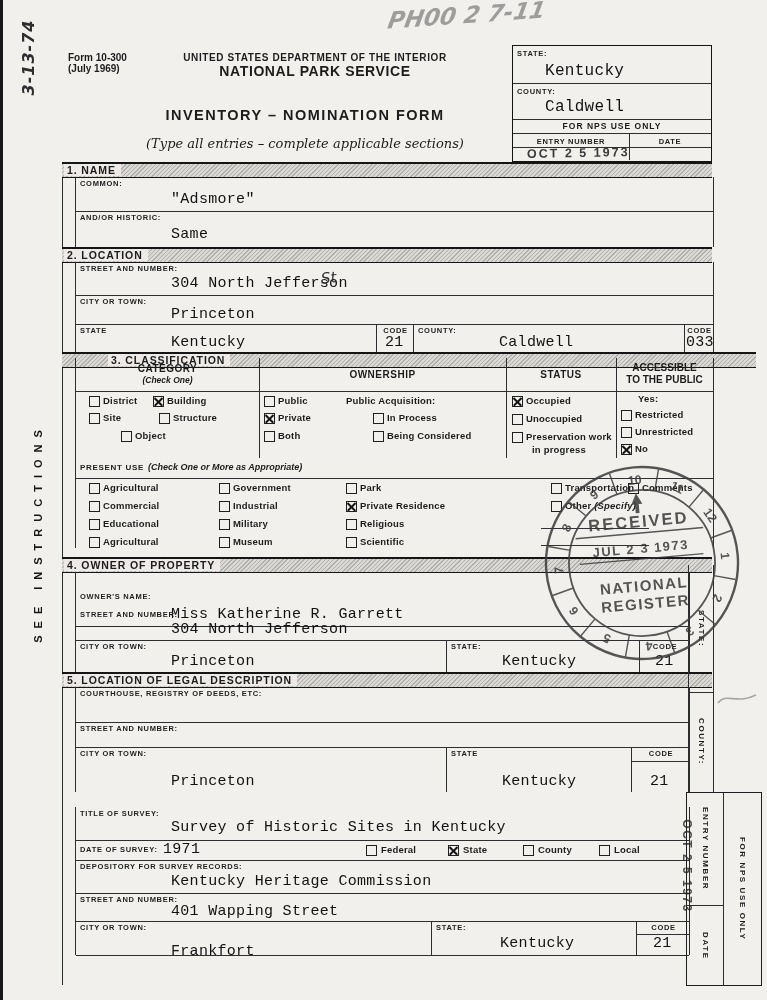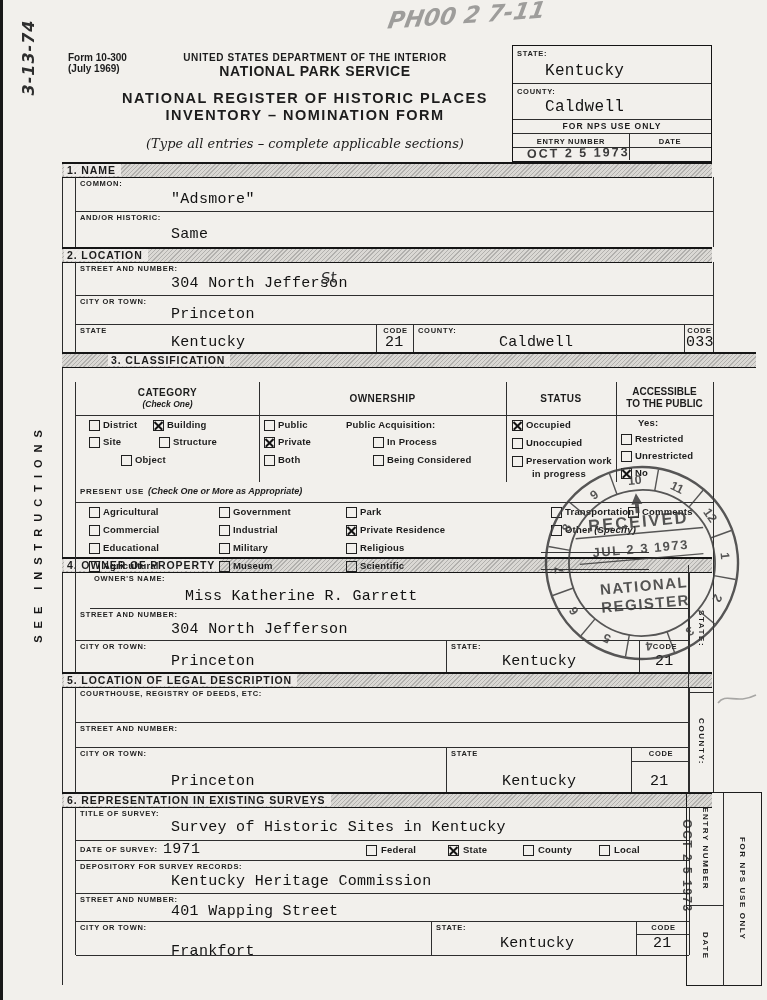--- a/index.html
+++ b/index.html
@@ -36,21 +36,20 @@
   <div class="abs hand" style="left:-22px;top:48px;width:100px;text-align:center;font-size:16px;font-weight:700;transform:rotate(-90deg);letter-spacing:1px;">3-13-74</div>
 
   <div class="abs hand pencil" style="left:388px;top:2px;font-size:23px;font-weight:700;transform:rotate(-4deg) skewX(-14deg);">PH00 2 7-11</div>
 
   <div class="abs" style="left:-128px;top:527px;width:332px;text-align:center;font-size:11px;font-weight:700;letter-spacing:7px;transform:rotate(-90deg);color:#161616;">SEE INSTRUCTIONS</div>
 
   <div class="abs" style="left:68px;top:52px;font-size:10px;font-weight:700;">Form 10-300</div>
   <div class="abs" style="left:68px;top:63px;font-size:10px;font-weight:700;">(July 1969)</div>
   <div class="abs" style="left:150px;top:52px;width:330px;text-align:center;font-size:10px;font-weight:700;letter-spacing:.6px;">UNITED STATES DEPARTMENT OF THE INTERIOR</div>
   <div class="abs" style="left:150px;top:63px;width:330px;text-align:center;font-size:14px;font-weight:700;letter-spacing:.6px;">NATIONAL PARK SERVICE</div>
-  <div class="abs" style="left:90px;top:90px;width:430px;text-align:center;font-size:14.5px;font-weight:700;letter-spacing:1.5px;">NATIONAL REGISTER OF HISTORIC PLACES</div>
   <div class="abs" style="left:90px;top:136px;width:430px;text-align:center;font-family:'DejaVu Serif',serif;font-style:italic;font-size:13px;">(Type all entries – complete applicable sections)</div>
   <div class="abs" style="left:90px;top:107px;width:430px;text-align:center;font-size:14.5px;font-weight:700;letter-spacing:1.5px;">INVENTORY – NOMINATION FORM</div>
 
   <div class="abs" style="left:512px;top:45px;width:198px;height:115px;border:1.6px solid #141414;">
     <div class="row" style="top:0;height:37px;">
       <span class="lbl abs" style="left:4px;top:3px;">STATE:</span>
       <span class="typed big abs" style="left:32px;top:16px;">Kentucky</span>
     </div>
     <div class="row" style="top:38px;height:35px;">
       <span class="lbl abs" style="left:4px;top:3px;">COUNTY:</span>
@@ -71,21 +70,20 @@
     </div>
   </div>
 
   <div class="abs" style="left:62px;top:162px;width:0;height:823px;border-left:1.3px solid #2b2b2b;"></div>
 
   <div class="abs banner" style="left:62px;top:162px;width:650px;height:13px;"><span>1. NAME</span></div>
   <div class="abs banner" style="left:62px;top:247px;width:650px;height:13px;"><span>2. LOCATION</span></div>
   <div class="abs banner" style="left:62px;top:352px;width:650px;height:13px;padding-left:44px;"><span>3. CLASSIFICATION</span></div>
   <div class="abs banner" style="left:62px;top:557px;width:650px;height:13px;"><span>4. OWNER OF PROPERTY</span></div>
   <div class="abs banner" style="left:62px;top:672px;width:650px;height:13px;"><span>5. LOCATION OF LEGAL DESCRIPTION</span></div>
-  <div class="abs banner" style="left:62px;top:792px;width:650px;height:13px;"><span>6. REPRESENTATION IN EXISTING SURVEYS</span></div>
 
   <div class="fieldbox" style="left:75px;top:177px;width:637px;height:70px;">
     <div class="row" style="top:0;height:34px;">
       <span class="lbl abs" style="left:4px;top:2px;">COMMON:</span>
       <span class="typed abs" style="left:95px;top:14px;">"Adsmore"</span>
     </div>
     <div class="row" style="top:34px;height:35px;border-bottom:none;">
       <span class="lbl abs" style="left:4px;top:2px;">AND/OR HISTORIC:</span>
       <span class="typed abs" style="left:95px;top:15px;">Same</span>
     </div>
@@ -112,21 +110,21 @@
         <span class="lbl abs" style="left:4px;top:2px;">COUNTY:</span>
         <span class="typed abs" style="left:85px;top:10px;">Caldwell</span>
       </div>
       <div class="cell" style="left:608px;width:29px;">
         <span class="lbl abs" style="left:0;width:29px;text-align:center;top:2px;">CODE</span>
         <span class="typed abs" style="left:1px;top:10px;">033</span>
       </div>
     </div>
   </div>
 
-  <div class="fieldbox" style="left:75px;top:382px;width:637px;height:190px;">
+  <div class="fieldbox" style="left:75px;top:358px;width:637px;height:190px;">
 
     <div class="row" style="top:0;height:33px;">
       <span class="abs" style="left:0;width:183px;text-align:center;top:5px;font-size:10px;font-weight:700;letter-spacing:.5px;">CATEGORY</span>
       <span class="abs" style="left:0;width:183px;text-align:center;top:17px;font-size:8.5px;font-style:italic;font-weight:700;">(Check One)</span>
       <span class="abs" style="left:183px;width:247px;text-align:center;top:11px;font-size:10px;font-weight:700;letter-spacing:.5px;">OWNERSHIP</span>
       <span class="abs" style="left:430px;width:110px;text-align:center;top:11px;font-size:10px;font-weight:700;letter-spacing:.5px;">STATUS</span>
       <span class="abs" style="left:540px;width:97px;text-align:center;top:4px;font-size:10px;font-weight:700;">ACCESSIBLE</span>
       <span class="abs" style="left:540px;width:97px;text-align:center;top:16px;font-size:10px;font-weight:700;">TO THE PUBLIC</span>
     </div>
 
@@ -209,21 +207,21 @@
     <span class="cbl abs" style="left:489px;top:124px;">Transportation</span>
     <span class="cb" style="left:552px;top:125px;"></span>
     <span class="cbl abs" style="left:566px;top:124px;">Comments</span>
     <span class="cb" style="left:475px;top:143px;"></span>
     <span class="cbl abs" style="left:489px;top:142px;"><span>Other </span><span class="it">(Specify)</span></span>
     <div class="hline" style="left:465px;top:170px;width:108px;"></div>
     <div class="hline" style="left:465px;top:187px;width:108px;"></div>
   </div>
 
   <div class="fieldbox" style="left:75px;top:572px;width:613px;height:100px;">
-    <div class="row" style="top:0;height:36px;margin-left:14px;">
+    <div class="row" style="top:18px;height:36px;">
       <span class="lbl abs" style="left:4px;top:2px;">OWNER'S NAME:</span>
       <span class="typed abs" style="left:95px;top:16px;">Miss Katherine R. Garrett</span>
     </div>
     <div class="row" style="top:36px;height:32px;">
       <span class="lbl abs" style="left:4px;top:2px;">STREET AND NUMBER:</span>
       <span class="typed abs" style="left:95px;top:13px;">304 North Jefferson</span>
     </div>
     <div class="row" style="top:68px;height:32px;border-bottom:none;">
       <span class="lbl abs" style="left:4px;top:2px;">CITY OR TOWN:</span>
       <span class="typed abs" style="left:95px;top:13px;">Princeton</span>

